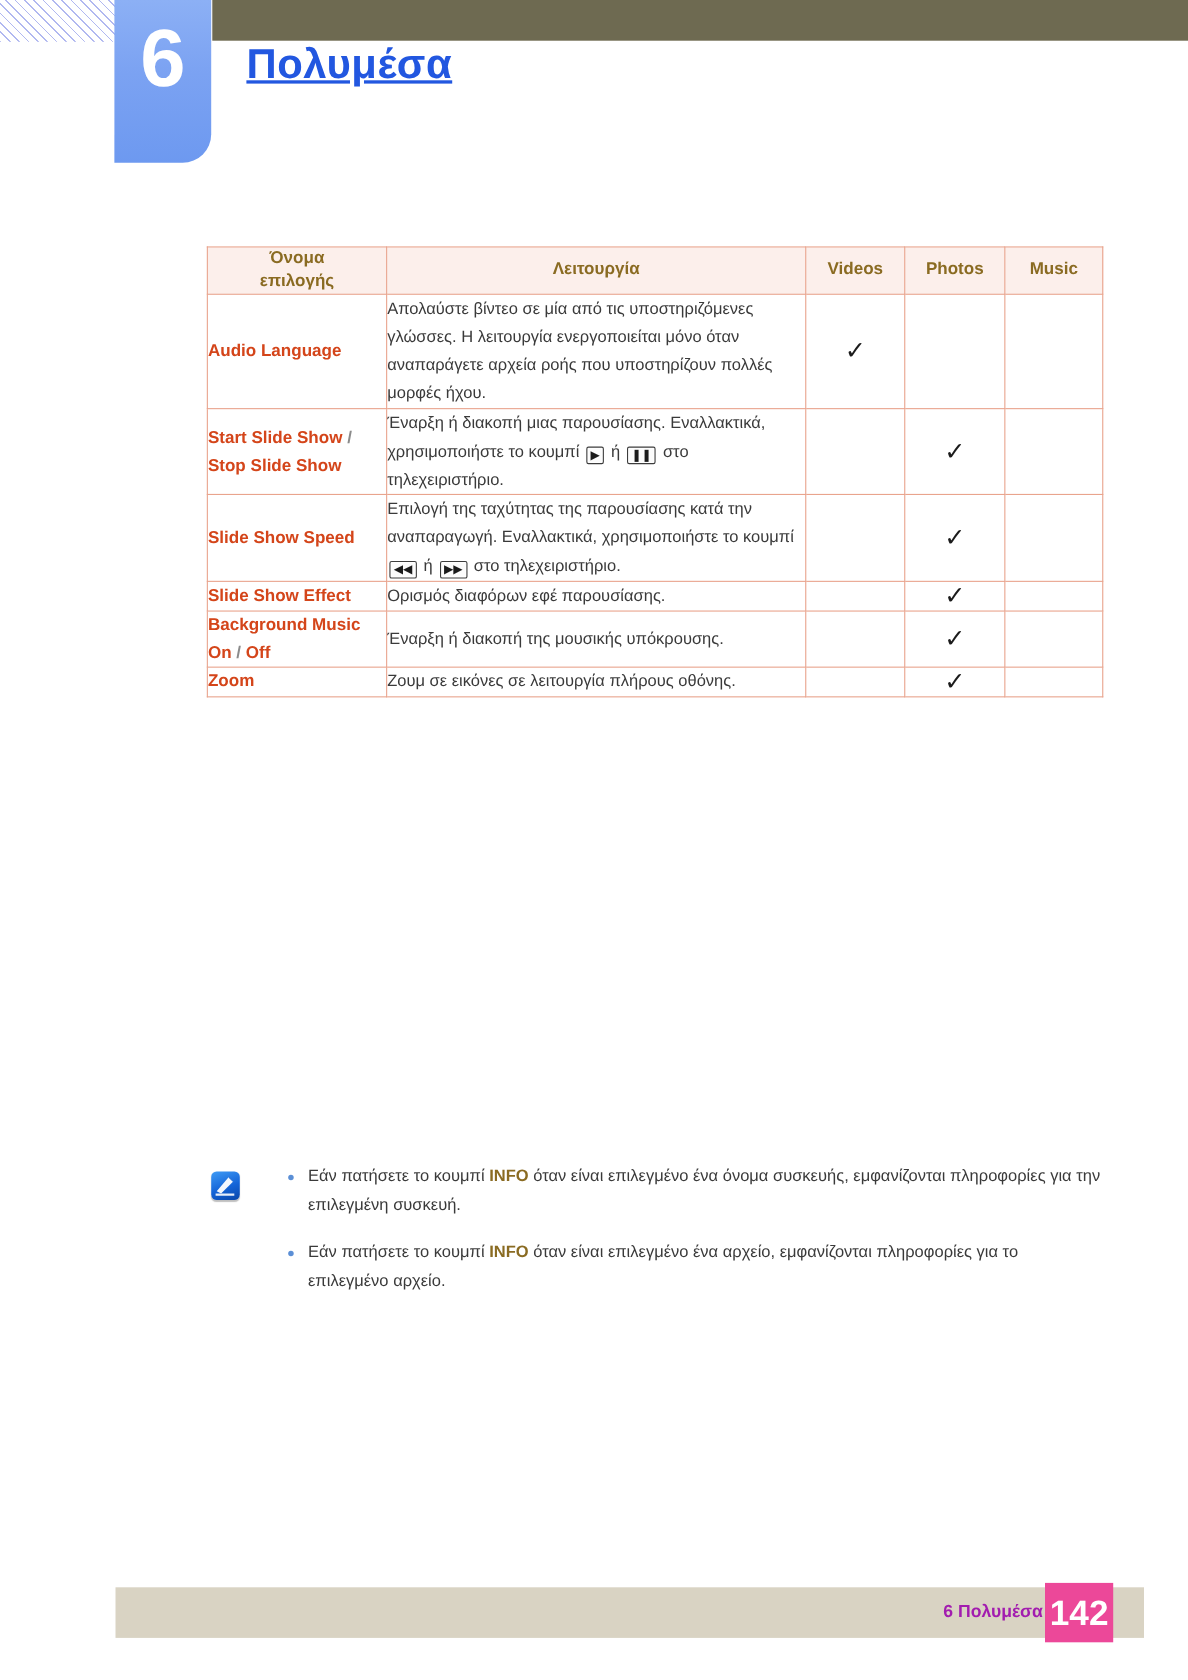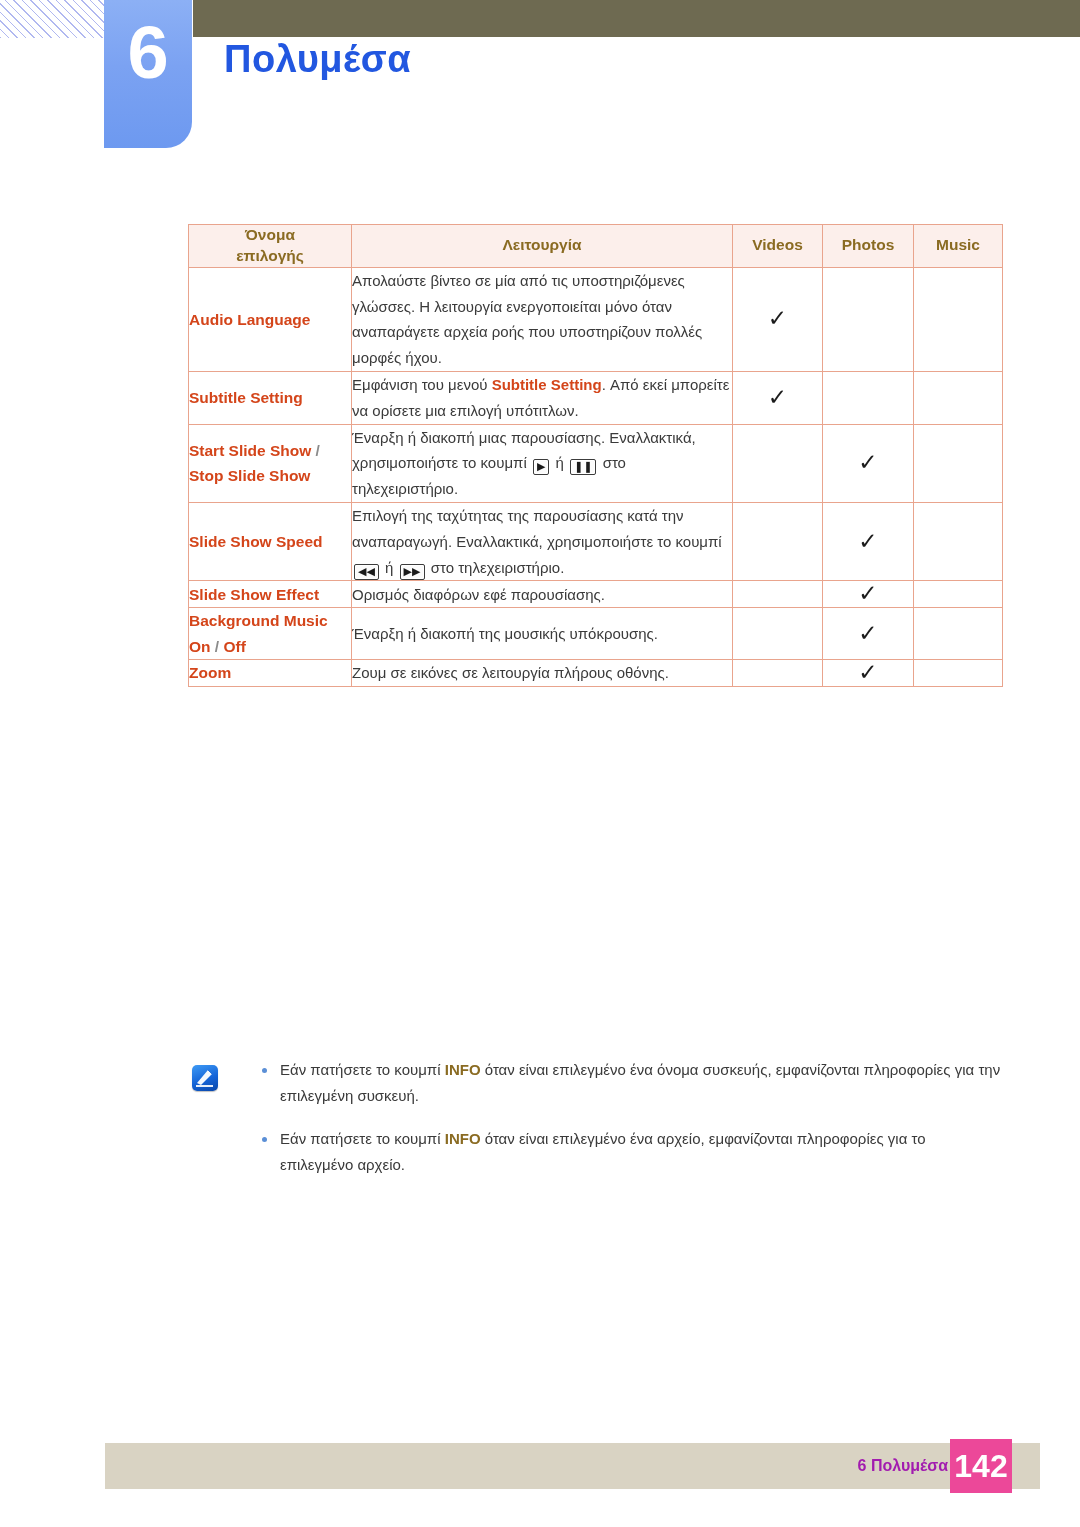--- a/index.html
+++ b/index.html
@@ -51,20 +51,21 @@
     line-height: 1;
     font-family: "Liberation Sans", sans-serif;
   }
   .chapter-title {
     position: absolute;
     left: 224px; top: 38px;
     color: #2257e0;
     font-size: 38px;
     font-weight: bold;
     letter-spacing: 0.5px;
+    text-decoration: underline;
   }
 
   
   .tbl-wrap {
     position: absolute;
     left: 188px; top: 224px;
     width: 814px;
   }
   table.spec {
     border-collapse: collapse;
@@ -245,27 +246,20 @@
   <tbody>
 
     <tr>
       <td class="opt">Audio Language</td>
       <td class="desc">Απολαύστε βίντεο σε μία από τις υποστηριζόμενες γλώσσες. Η λειτουργία ενεργοποιείται μόνο όταν αναπαράγετε αρχεία ροής που υποστηρίζουν πολλές μορφές ήχου.</td>
       <td class="mark"><span class="chk">✓</span></td>
       <td class="mark"><span class="chk"></span></td>
       <td class="mark"><span class="chk"></span></td>
     </tr>
 
-    <tr>
-      <td class="opt">Subtitle Setting</td>
-      <td class="desc"><span>Εμφάνιση του μενού </span><b class="hl">Subtitle Setting</b><span>. Από εκεί μπορείτε να ορίσετε μια επιλογή υπότιτλων.</span></td>
-      <td class="mark"><span class="chk">✓</span></td>
-      <td class="mark"><span class="chk"></span></td>
-      <td class="mark"><span class="chk"></span></td>
-    </tr>
 
     <tr>
       <td class="opt"><span>Start Slide Show</span><span class="sep"> / </span><span>Stop Slide Show</span></td>
       <td class="desc"><span>Έναρξη ή διακοπή μιας παρουσίασης. Εναλλακτικά, χρησιμοποιήστε το κουμπί </span><span class="key">▶</span><span> ή </span><span class="key">❚❚</span><span> στο τηλεχειριστήριο.</span></td>
       <td class="mark"><span class="chk"></span></td>
       <td class="mark"><span class="chk">✓</span></td>
       <td class="mark"><span class="chk"></span></td>
     </tr>
 
     <tr>

